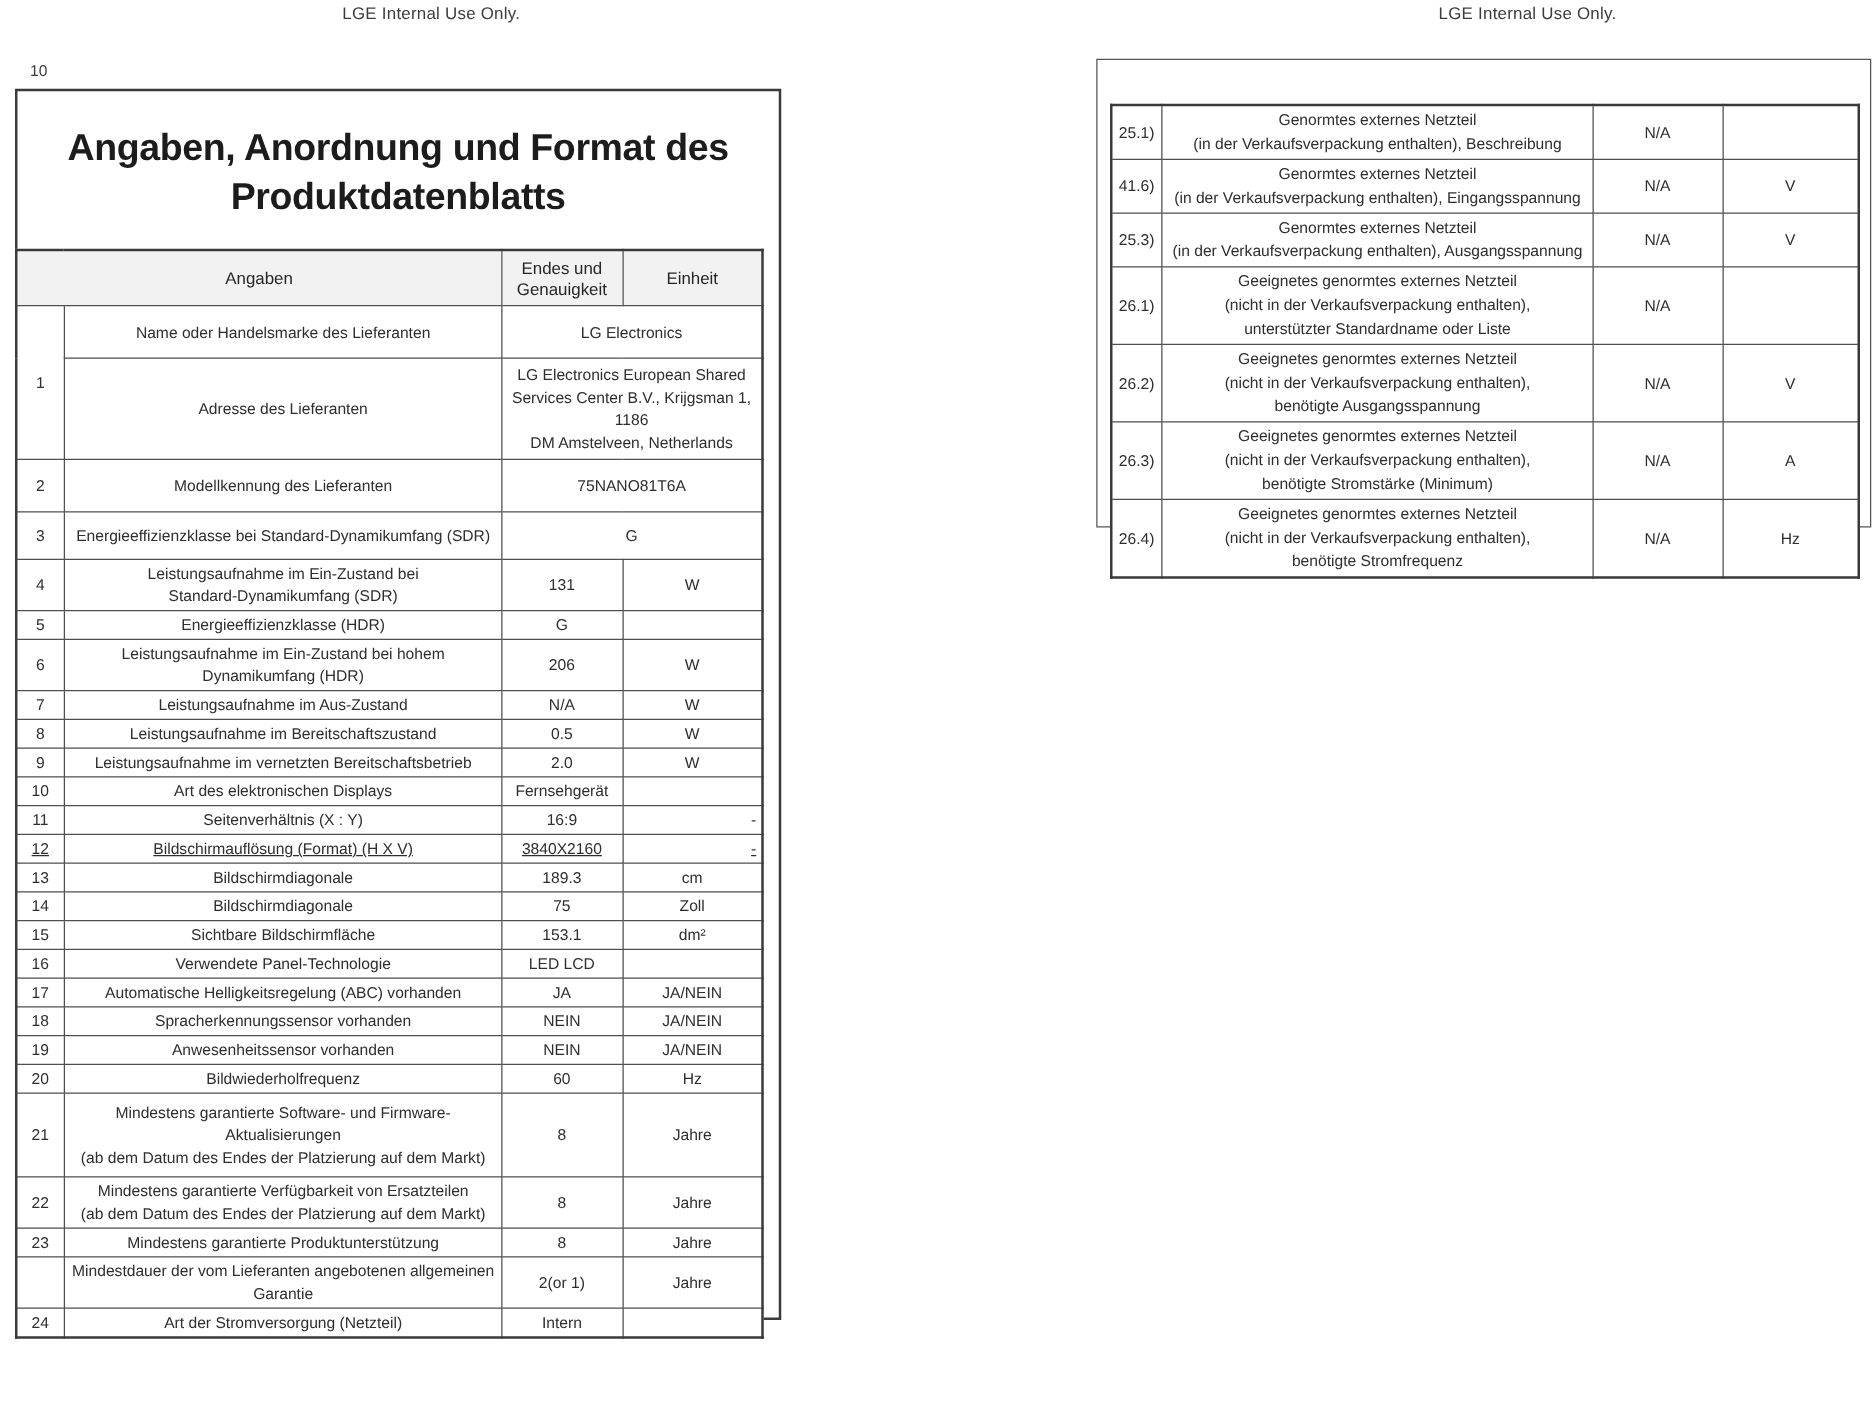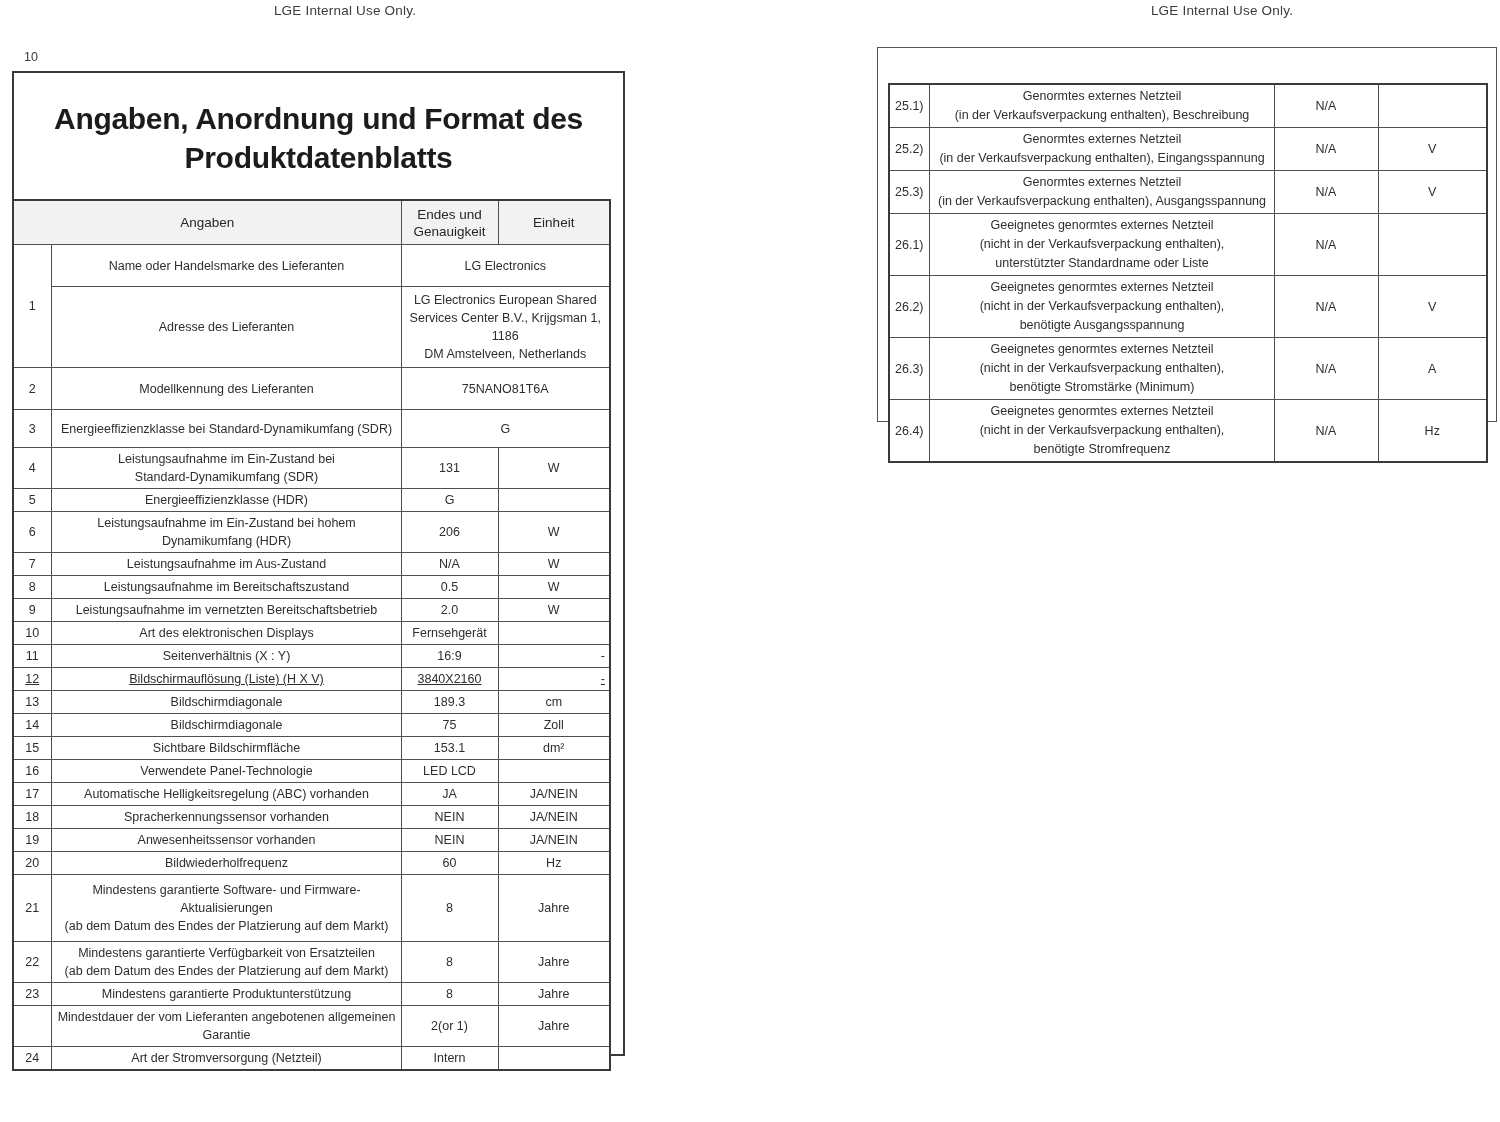--- a/index.html
+++ b/index.html
@@ -142,21 +142,21 @@
         <td class="unit"></td>
       </tr>
       <tr style="height: 23px;">
         <td class="num">11</td>
         <td class="label">Seitenverhältnis (X : Y)</td>
         <td class="value">16:9</td>
         <td class="unit right">-</td>
       </tr>
       <tr style="height: 23px; text-decoration: underline;">
         <td class="num">12</td>
-        <td class="label">Bildschirmauflösung (Liste) (H X V)</td>
+        <td class="label">Bildschirmauflösung (Format) (H X V)</td>
         <td class="value">3840X2160</td>
         <td class="unit right">-</td>
       </tr>
       <tr style="height: 23px;">
         <td class="num">13</td>
         <td class="label">Bildschirmdiagonale</td>
         <td class="value">189.3</td>
         <td class="unit">cm</td>
       </tr>
       <tr style="height: 23px;">
@@ -248,21 +248,21 @@
   </colgroup>
   <tbody id="right-tbody">
       <tr style="height: 39px;">
         <td class="num">25.1)</td>
         <td class="label">Genormtes externes Netzteil
 (in der Verkaufsverpackung enthalten), Beschreibung</td>
         <td class="value">N/A</td>
         <td class="unit"></td>
       </tr>
       <tr style="height: 39px;">
-        <td class="num">25.2)</td>
+        <td class="num">41.6)</td>
         <td class="label">Genormtes externes Netzteil
 (in der Verkaufsverpackung enthalten), Eingangsspannung</td>
         <td class="value">N/A</td>
         <td class="unit">V</td>
       </tr>
       <tr style="height: 42px;">
         <td class="num">25.3)</td>
         <td class="label">Genormtes externes Netzteil
 (in der Verkaufsverpackung enthalten), Ausgangsspannung</td>
         <td class="value">N/A</td>

